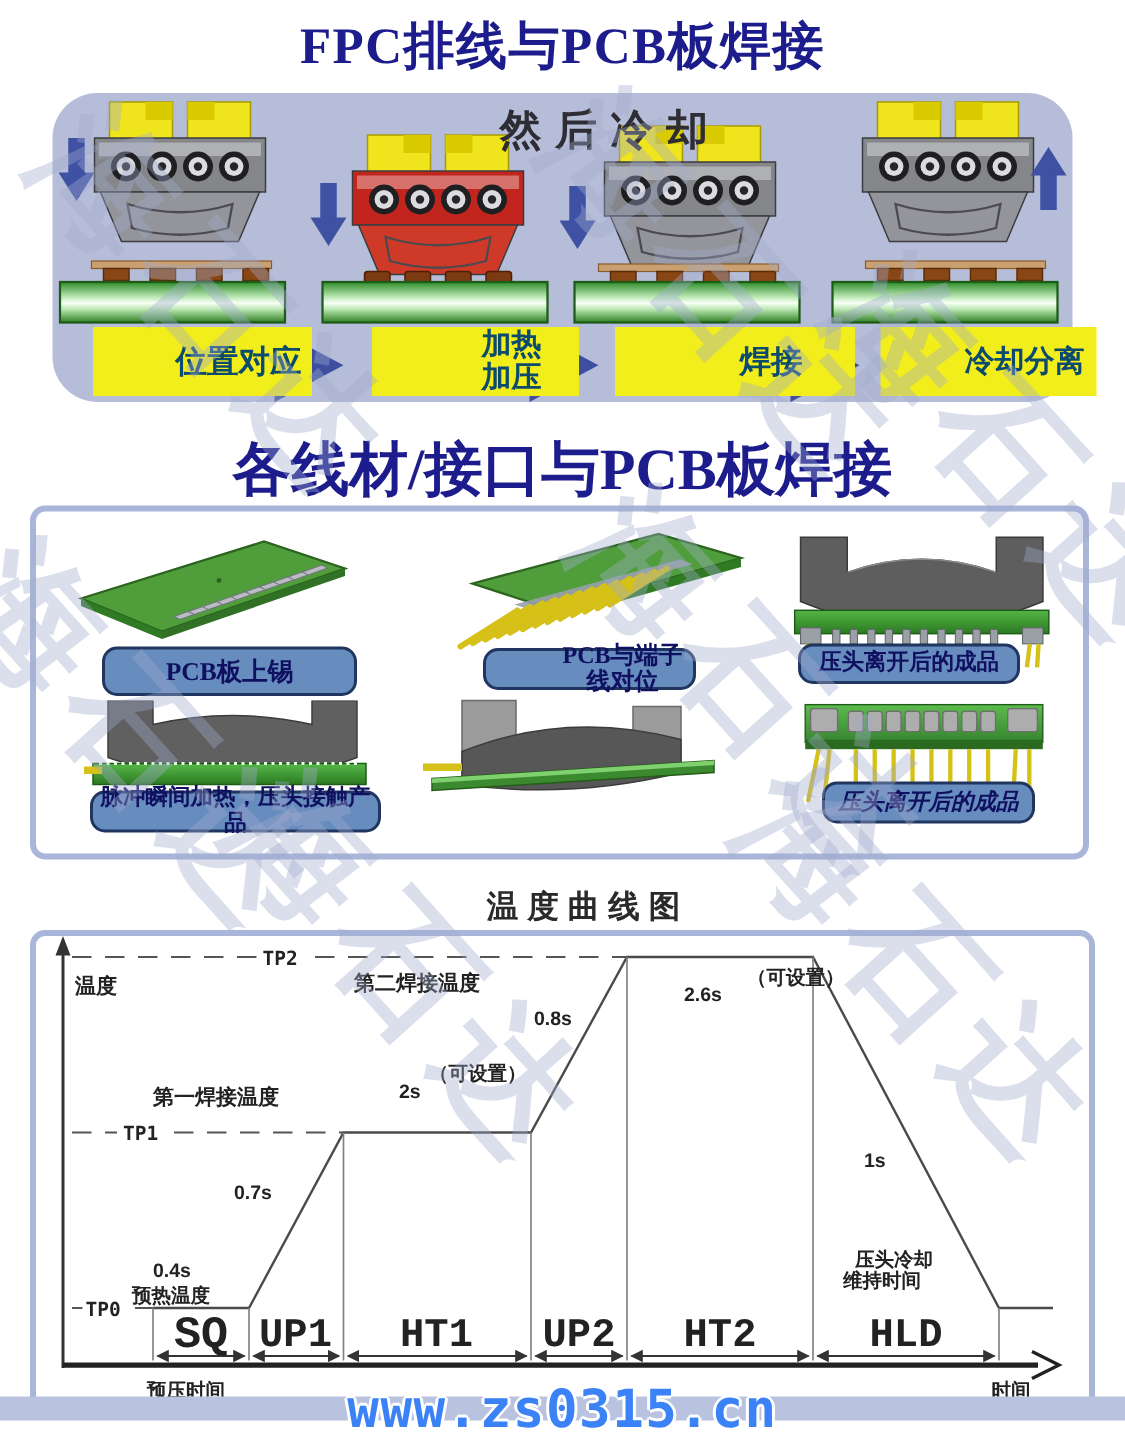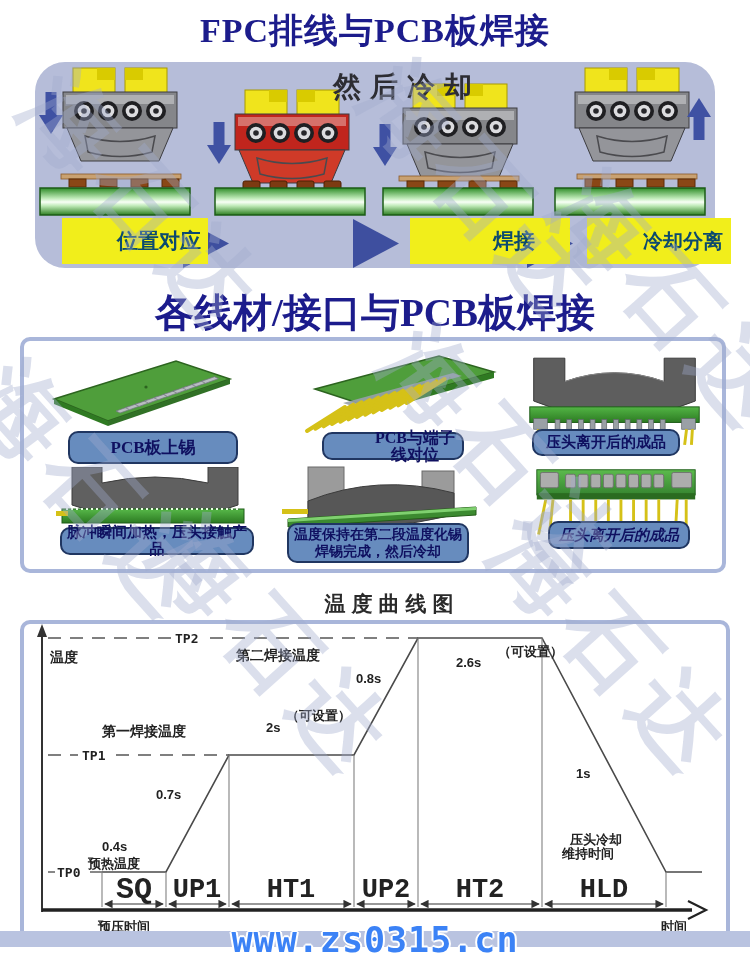--- a/index.html
+++ b/index.html
@@ -168,20 +168,24 @@
         <use href="#aup" xlink:href="#aup" x="652" y="36"></use>
       </g>
 
       <use href="#atri" xlink:href="#atri" x="148" y="157"></use>
       <use href="#atri" xlink:href="#atri" x="318" y="157"></use>
       <use href="#atri" xlink:href="#atri" x="492" y="157"></use>
     </svg>
 
     <div class="pulse-label">然后冷却</div>
     <div class="step-label sl1">位置对应</div>
+    <div class="step-label sl2">
+      <span>加热</span>
+      <span>加压</span>
+    </div>
     <div class="step-label sl3">焊接</div>
     <div class="step-label sl4">冷却分离</div>
   </div>
 
   <div class="h-title h2">各线材/接口与PCB板焊接</div>
 
   <div class="imgbox">
 
     <svg class="pimg" style="left:22px;top:8px;" width="195" height="85" viewBox="0 0 195 85">
       <defs>
@@ -322,24 +326,20 @@
           <line x1="147.5" y1="43" x2="147.5" y2="80"></line>
         <line x1="168" y1="43" x2="166" y2="80"></line>
           <line x1="178" y1="43" x2="178" y2="80"></line>
       </g>
     </svg>
 
     <div class="cap c1">PCB板上锡</div>
     <div class="cap c2">PCB与端子线对位</div>
     <div class="cap c3">压头离开后的成品</div>
     <div class="cap c4">脉冲瞬间加热，压头接触产品</div>
-    <div class="cap c5">
-      <span>温度保持在第二段温度化锡</span>
-      <span>焊锡完成，然后冷却</span>
-    </div>
     <div class="cap c6">压头离开后的成品</div>
   </div>
 
   <div class="h3">温度曲线图</div>
 
   <div class="chartbox">
     <svg class="chart-svg" width="702" height="317" viewBox="0 0 702 317">
       <defs>
         <marker id="mk" viewBox="0 0 10 10" refX="9" refY="5" markerWidth="7" markerHeight="7" orient="auto-start-reverse">
           <path d="M0,0 L10,5 L0,10 Z" fill="#333"></path>

